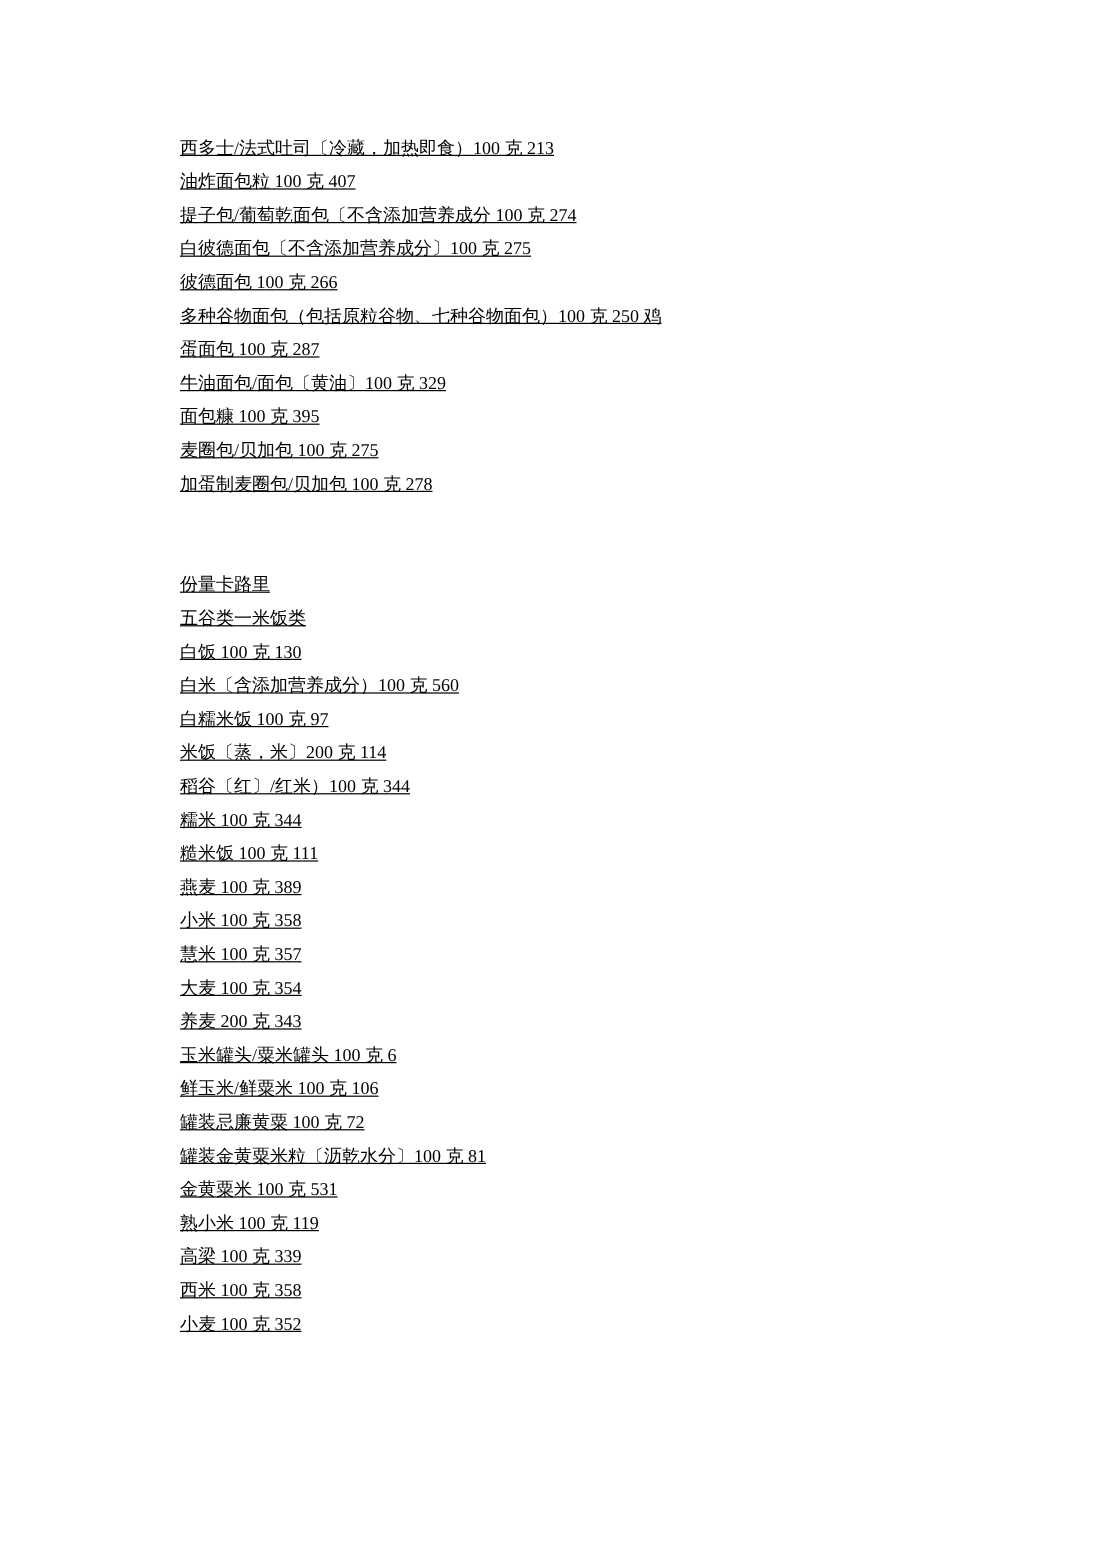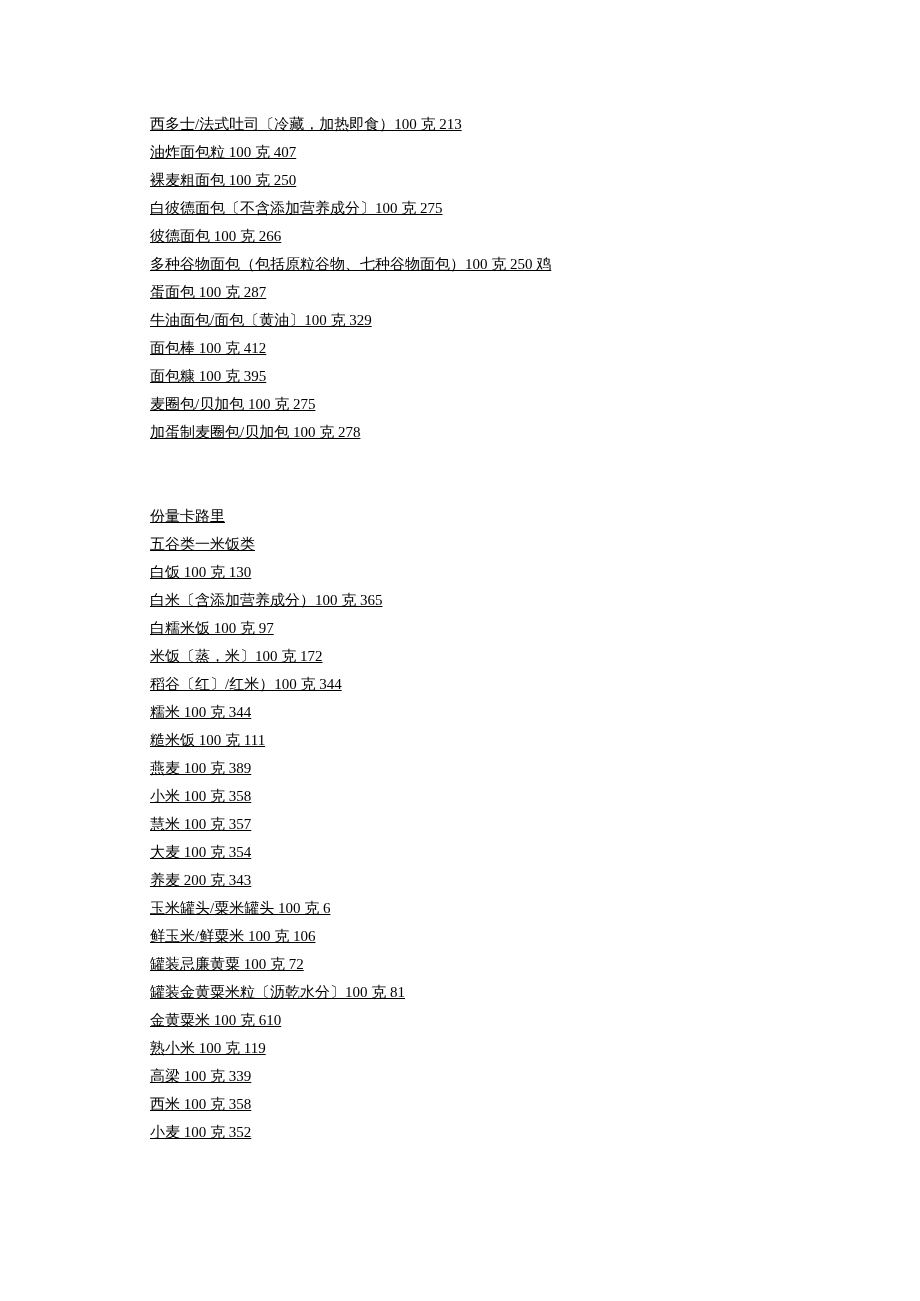--- a/index.html
+++ b/index.html
@@ -20,54 +20,53 @@
   .blank { height: 28px; }
 </style>
 </head>
 <body>
 
 <div>
 
   <div>
     <div class="line">西多士/法式吐司〔冷藏，加热即食）100 克 213</div>
     <div class="line">油炸面包粒 100 克 407</div>
-    <div class="line">裸麦粗面包 100 克 250</div>
+    <div class="line">提子包/葡萄乾面包〔不含添加营养成分 100 克 274</div>
     <div class="line">白彼德面包〔不含添加营养成分〕100 克 275</div>
     <div class="line">彼德面包 100 克 266</div>
     <div class="line">多种谷物面包（包括原粒谷物、七种谷物面包）100 克 250 鸡</div>
     <div class="line">蛋面包 100 克 287</div>
     <div class="line">牛油面包/面包〔黄油〕100 克 329</div>
-    <div class="line">面包棒 100 克 412</div>
     <div class="line">面包糠 100 克 395</div>
     <div class="line">麦圈包/贝加包 100 克 275</div>
     <div class="line">加蛋制麦圈包/贝加包 100 克 278</div>
   </div>
 
   <div class="blank"></div>
   <div class="blank"></div>
 
   <div>
     <div class="line">份量卡路里</div>
     <div class="line">五谷类一米饭类</div>
     <div class="line">白饭 100 克 130</div>
-    <div class="line">白米〔含添加营养成分）100 克 365</div>
+    <div class="line">白米〔含添加营养成分）100 克 560</div>
     <div class="line">白糯米饭 100 克 97</div>
-    <div class="line">米饭〔蒸，米〕100 克 172</div>
+    <div class="line">米饭〔蒸，米〕200 克 114</div>
     <div class="line">稻谷〔红〕/红米）100 克 344</div>
     <div class="line">糯米 100 克 344</div>
     <div class="line">糙米饭 100 克 111</div>
     <div class="line">燕麦 100 克 389</div>
     <div class="line">小米 100 克 358</div>
     <div class="line">慧米 100 克 357</div>
     <div class="line">大麦 100 克 354</div>
     <div class="line">养麦 200 克 343</div>
     <div class="line">玉米罐头/粟米罐头 100 克 6</div>
     <div class="line">鲜玉米/鲜粟米 100 克 106</div>
     <div class="line">罐装忌廉黄粟 100 克 72</div>
     <div class="line">罐装金黄粟米粒〔沥乾水分〕100 克 81</div>
-    <div class="line">金黄粟米 100 克 610</div>
+    <div class="line">金黄粟米 100 克 531</div>
     <div class="line">熟小米 100 克 119</div>
     <div class="line">高梁 100 克 339</div>
     <div class="line">西米 100 克 358</div>
     <div class="line">小麦 100 克 352</div>
   </div>
 
 </div>
 
 </body></html>

